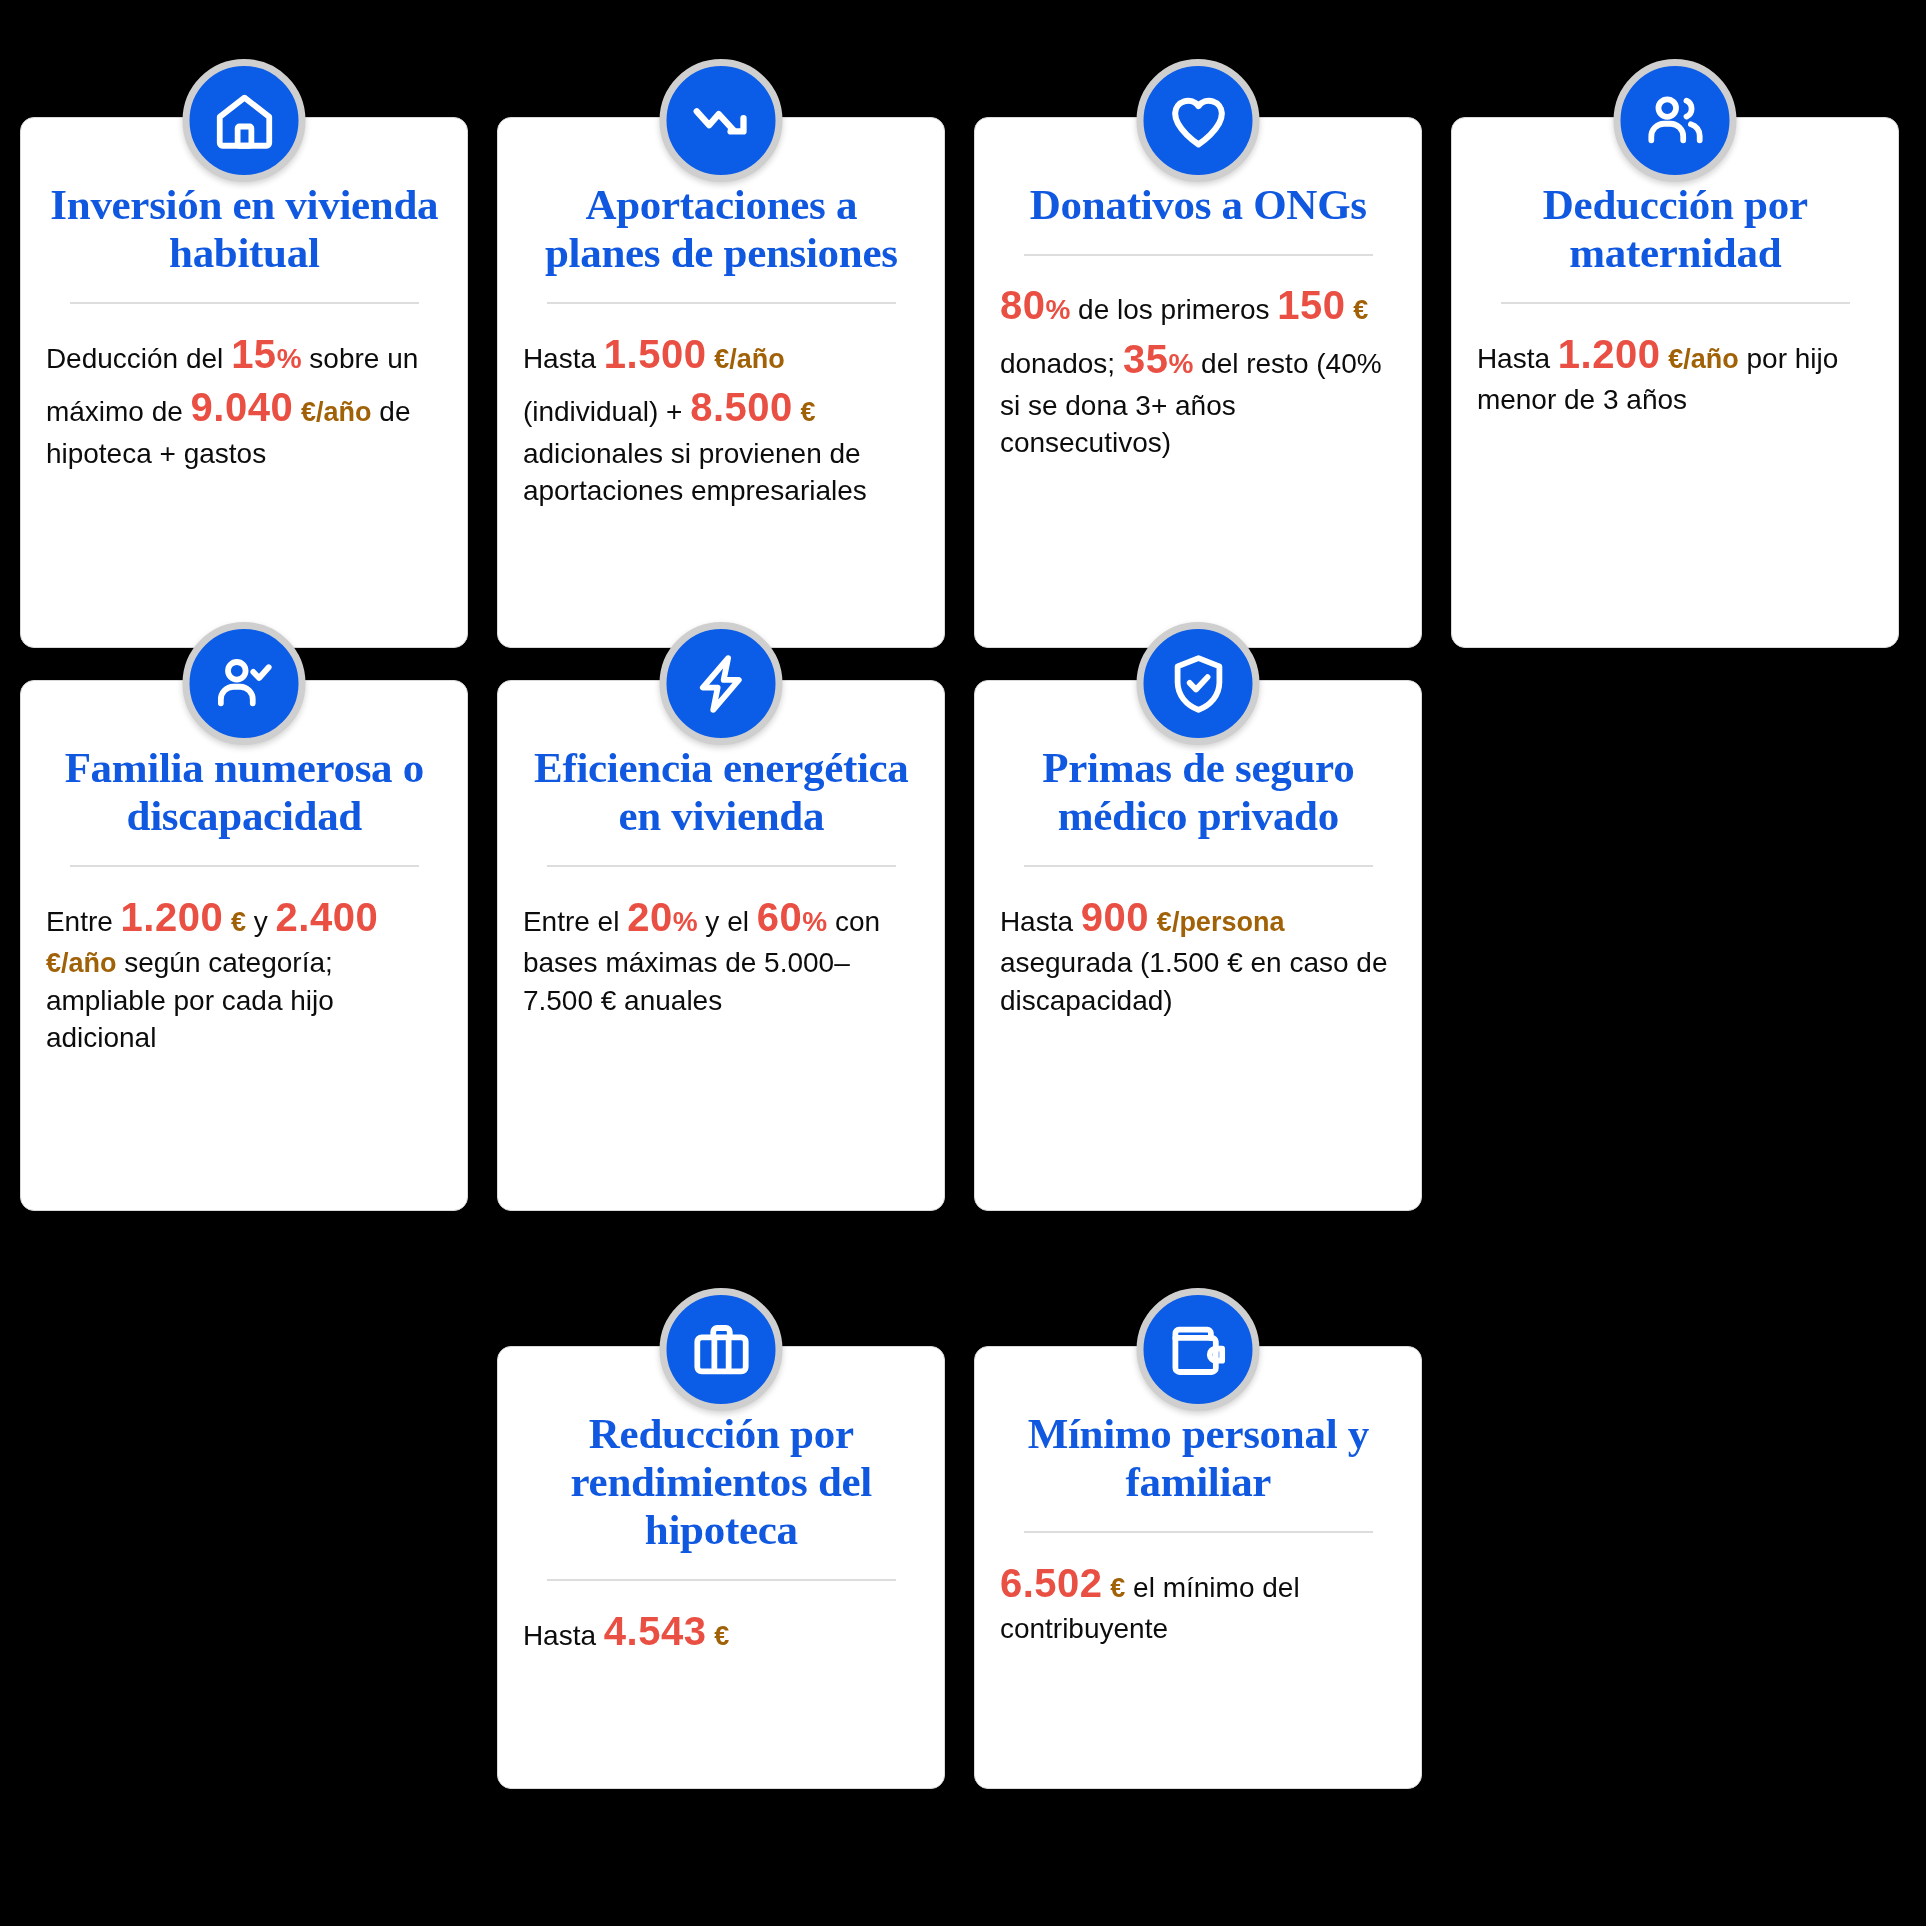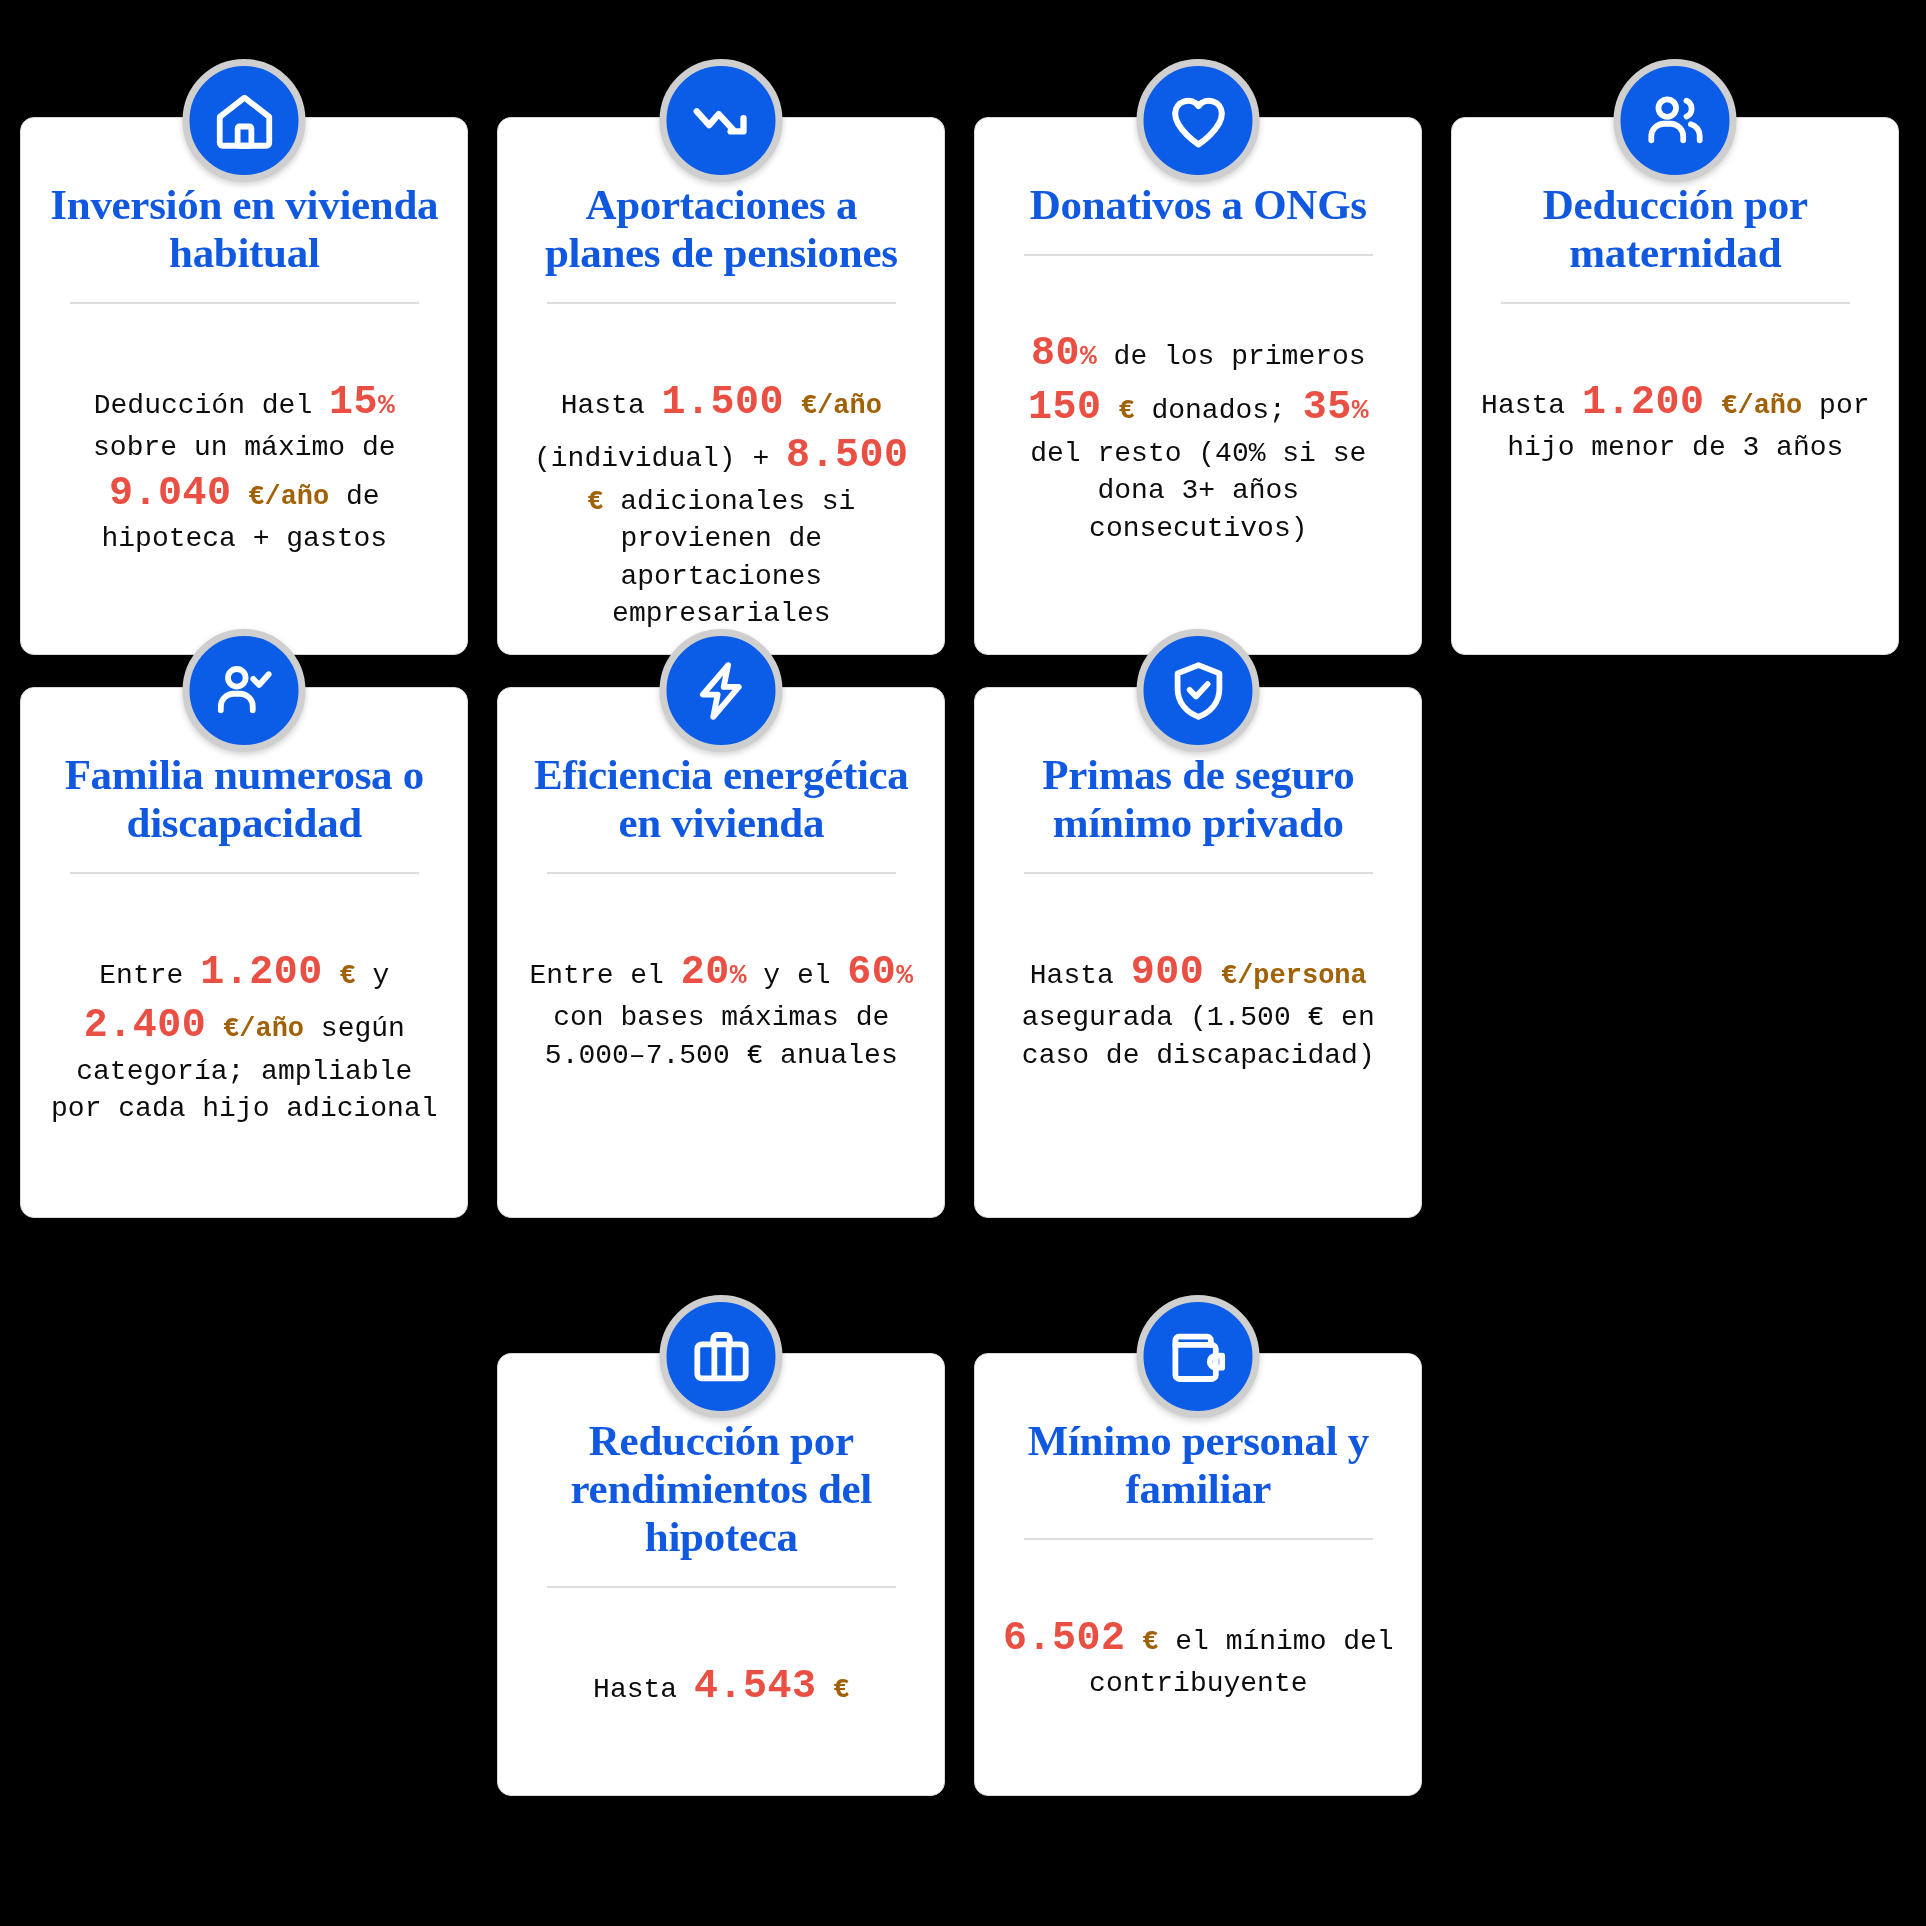--- a/index.html
+++ b/index.html
@@ -95,28 +95,27 @@
   .divider {
     width: 88%;
     height: 2.1px;
     background: #dddddd;
     margin: 24.6px 0 23.5px 0;
     flex: none;
   }
 
   
   .card-body {
-    font-family: Liberation Mono, monospace;
+    font-family: Liberation Sans, sans-serif;
     font-size: 28px;
     line-height: 1.34;
     color: #0c0c0c;
-    text-align: center;
+    text-align: left;
     width: 100%;
     word-wrap: break-word;
-    margin-top: 48px;
   }
 
   .card-body .num {
     color: #e94f42;
     font-weight: bold;
     font-size: 40px;
     letter-spacing: 0.5px;
   }
 
   .card-body .unit {
@@ -212,21 +211,21 @@
       <div class="card-body">Entre el <span class="num">20</span><span class="pct">%</span> y el <span class="num">60</span><span class="pct">%</span> con bases máximas de 5.000–7.500 € anuales</div>
     </div>
 
     <div class="card">
       <div class="badge">
         <svg viewBox="0 0 24 24" fill="none" stroke="#ffffff" stroke-width="2.1" stroke-linecap="round" stroke-linejoin="round">
           <path d="M12 2.6 4.4 5.6v5.8c0 4.7 3.2 8.3 7.6 10 4.4-1.7 7.6-5.3 7.6-10V5.6z"></path>
           <path d="M8.8 11.6l2.3 2.4 4.2-4.5"></path>
         </svg>
       </div>
-      <div class="card-title">Primas de seguro mínimo privado</div>
+      <div class="card-title">Primas de seguro médico privado</div>
       <div class="divider"></div>
       <div class="card-body">Hasta <span class="num">900</span> <span class="unit">€/persona</span> asegurada (1.500 € en caso de discapacidad)</div>
     </div>
 
   </div>
 
   <div class="row3" style="margin-top:135px;">
     <div></div>
 
     <div class="card short">

